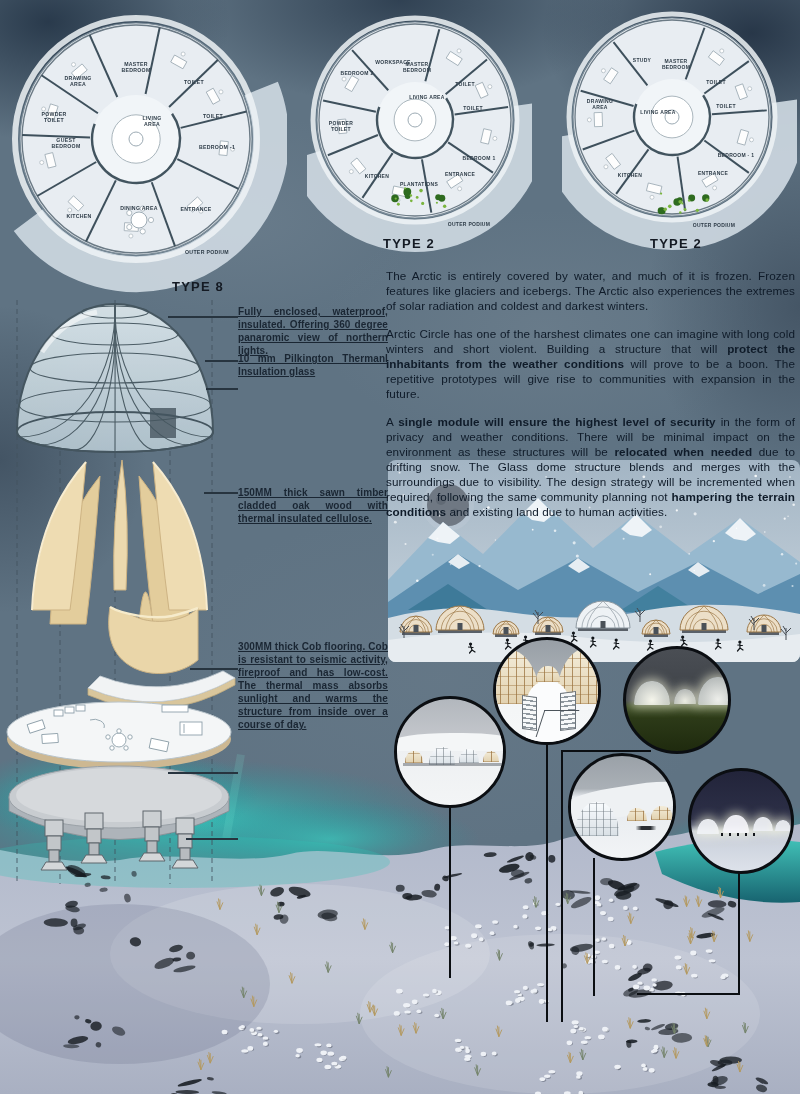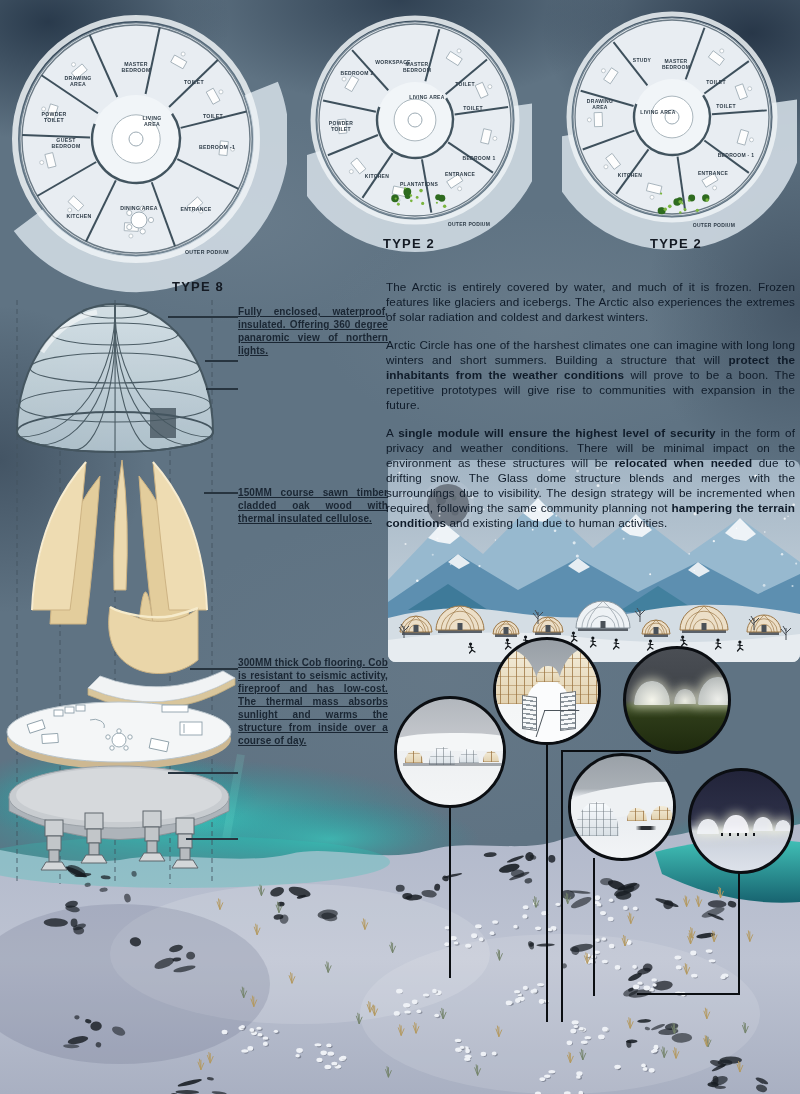--- a/index.html
+++ b/index.html
@@ -15,21 +15,21 @@
       radial-gradient(ellipse 210px 220px at 0% 42%, rgba(40,54,70,.5), transparent 70%),
       radial-gradient(ellipse 420px 240px at 55% 62%, rgba(122,136,148,.20), transparent 70%),
       #5f7383;}
   .abs{position:absolute;}
   
   .type-label{position:absolute;font-weight:bold;font-size:13px;letter-spacing:1.2px;color:#141a23;}
   .ann{position:absolute;width:150px;font-size:10px;line-height:13px;text-align:justify;
        color:#1a2633;font-weight:600;letter-spacing:.1px;text-decoration:underline;}
   .ann-line{position:absolute;height:1.6px;background:#27343f;}
   #paras{position:absolute;left:386px;top:267px;width:409px;color:#0f1b29;}
-  .body-para{margin:12px 0 13px 0;font-size:11.7px;line-height:15px;text-align:justify;letter-spacing:.1px;}
+  .body-para{margin:1px 0 13px 0;font-size:11.7px;line-height:15px;text-align:justify;letter-spacing:.1px;}
   .body-para .b{font-weight:bold;}
   
   .cline{position:absolute;background:#0b0e12;}
   
   .callout{position:absolute;border:3px solid #0b0e12;border-radius:50%;overflow:hidden;box-sizing:border-box;}
   .callout>div{position:absolute;}
   .dome{border-radius:50% 50% 4% 4% / 100% 100% 6% 6%;}
   .glow{box-shadow:0 0 10px 3px rgba(255,255,225,.55);}
   .lattice-t{background:
       repeating-linear-gradient(90deg, rgba(154,114,62,.75) 0 1.5px, transparent 1.5px 8px),
@@ -1034,22 +1034,23 @@
 
   <div class="ann-line" style="left:168px;top:316px;width:70px"></div>
   <div class="ann-line" style="left:205px;top:360px;width:33px"></div>
   <div class="ann-line" style="left:206px;top:388px;width:32px"></div>
   <div class="ann-line" style="left:204px;top:492px;width:34px"></div>
   <div class="ann-line" style="left:190px;top:668px;width:48px"></div>
   <div class="ann-line" style="left:168px;top:772px;width:70px"></div>
   <div class="ann-line" style="left:186px;top:838px;width:52px"></div>
 
   <div class="ann" style="left:238px;top:305px">Fully enclosed, waterproof, insulated. Offering 360 degree panaromic view of northern lights.</div>
-  <div class="ann" style="left:238px;top:486px">150MM course sawn timber cladded oak wood with thermal insulated cellulose.</div>
-  <div class="ann" style="left:238px;top:656px">300MM thick Cob flooring. Cob is resistant to seismic activity, fireproof and has low-cost. The thermal mass absorbs sunlight and warms the structure from inside over a course of day.</div>
+  <div class="ann" style="left:238px;top:352px">10 mm Pilkington Thermanl Insulation glass</div>
+  <div class="ann" style="left:238px;top:486px">150MM thick sawn timber cladded oak wood with thermal insulated cellulose.</div>
+  <div class="ann" style="left:238px;top:640px">300MM thick Cob flooring. Cob is resistant to seismic activity, fireproof and has low-cost. The thermal mass absorbs sunlight and warms the structure from inside over a course of day.</div>
 
   <div id="paras">
       <p class="body-para"><span>The Arctic is entirely covered by water, and much of it is frozen. Frozen features like glaciers and icebergs. The Arctic also experiences the extremes of solar radiation and coldest and darkest winters.</span></p>
-      <p class="body-para"><span>Arctic Circle has one of the harshest climates one can imagine with long long winters and short summers. Building a structure that will </span><span class="b">protect the inhabitants from the weather conditions</span><span> will prove to be a boon. The repetitive prototypes will give rise to communities with expansion in the future.</span></p>
+      <p class="body-para"><span>Arctic Circle has one of the harshest climates one can imagine with long cold winters and short violent. Building a structure that will </span><span class="b">protect the inhabitants from the weather conditions</span><span> will prove to be a boon. The repetitive prototypes will give rise to communities with expansion in the future.</span></p>
       <p class="body-para"><span>A </span><span class="b">single module will ensure the highest level of security</span><span> in the form of privacy and weather conditions. There will be minimal impact on the environment as these structures will be </span><span class="b">relocated when needed</span><span> due to drifting snow. The Glass dome structure blends and merges with the surroundings due to visibility. The design strategy will be incremented when required, following the same community planning not </span><span class="b">hampering the terrain conditions</span><span> and existing land due to human activities.</span></p>
     </div>
 
 </div>
 
 </body></html>

